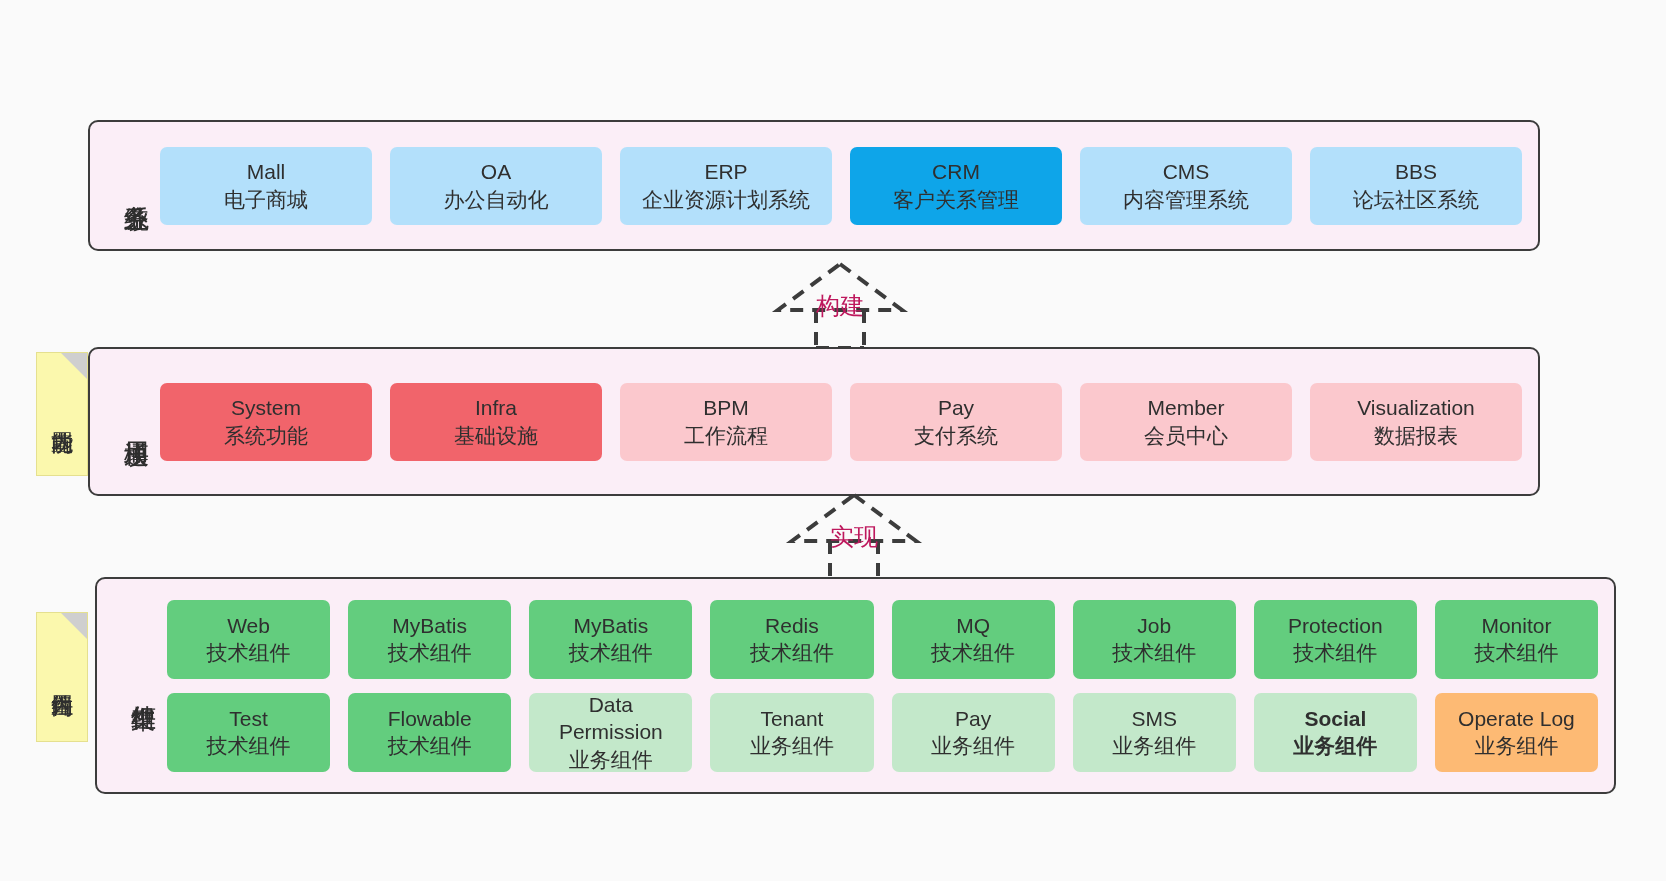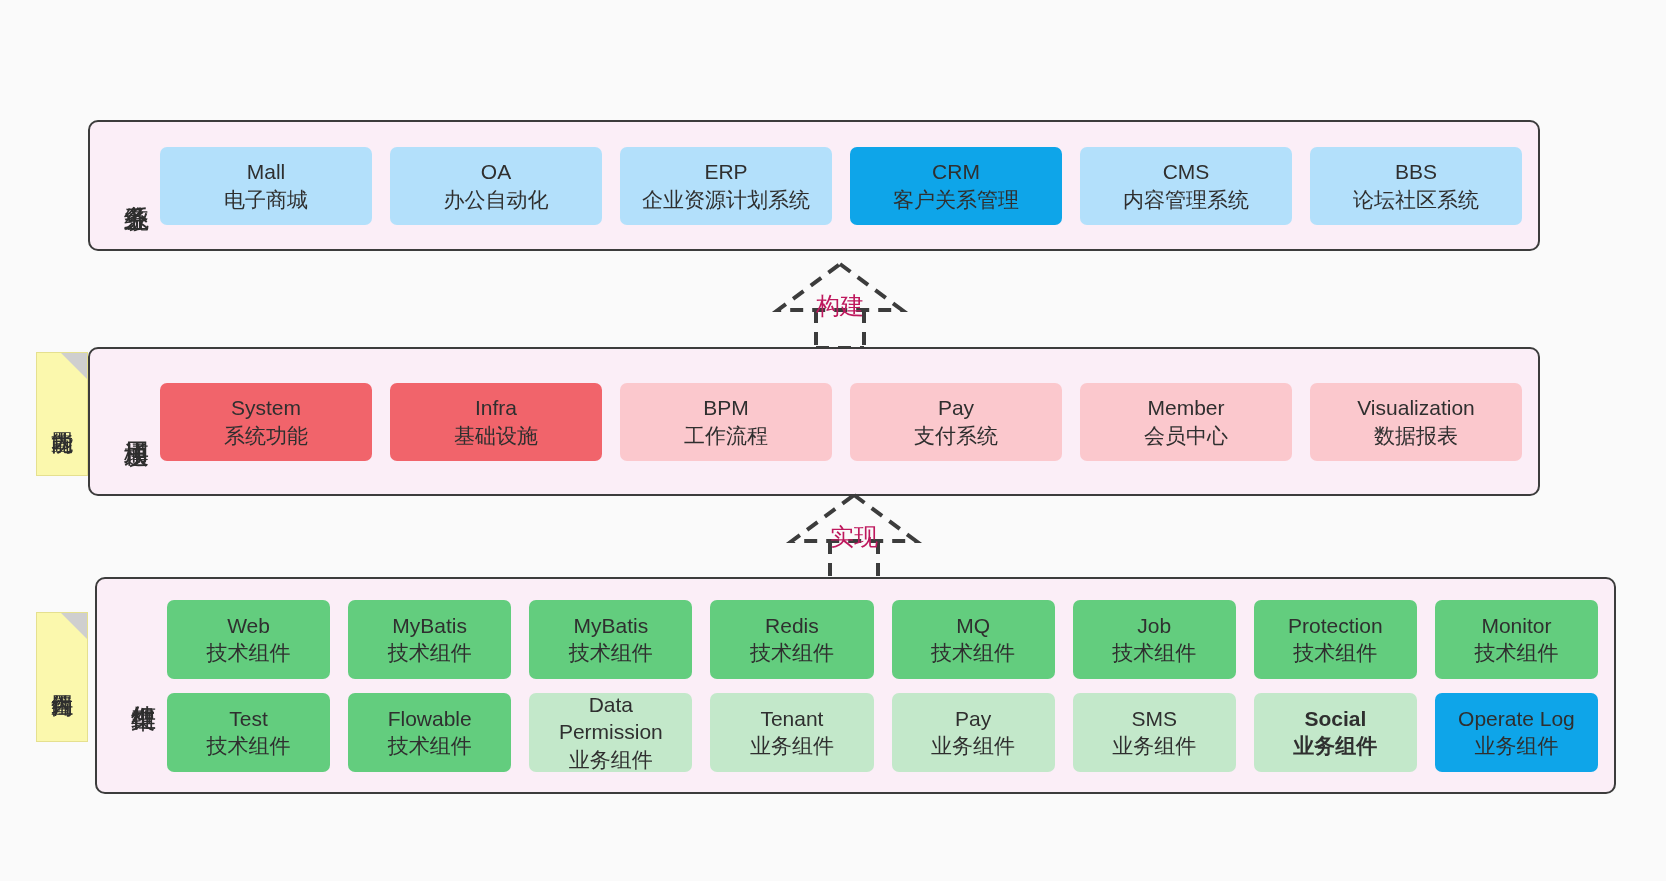--- a/index.html
+++ b/index.html
@@ -276,19 +276,19 @@
         <span class="cell-sub">业务组件</span>
       </div>
       <div class="cell" style="background: rgb(195, 232, 202);">
         <span class="cell-name">SMS</span>
         <span class="cell-sub">业务组件</span>
       </div>
       <div class="cell" style="background: rgb(195, 232, 202); font-weight: bold;">
         <span class="cell-name">Social</span>
         <span class="cell-sub">业务组件</span>
       </div>
-      <div class="cell" style="background: #0ea5e9;">
+      <div class="cell" style="background: #fdba74;">
         <span class="cell-name">Operate Log</span>
         <span class="cell-sub">业务组件</span>
       </div>
     </div>
   </div>
 </div>
 
 </body></html>

